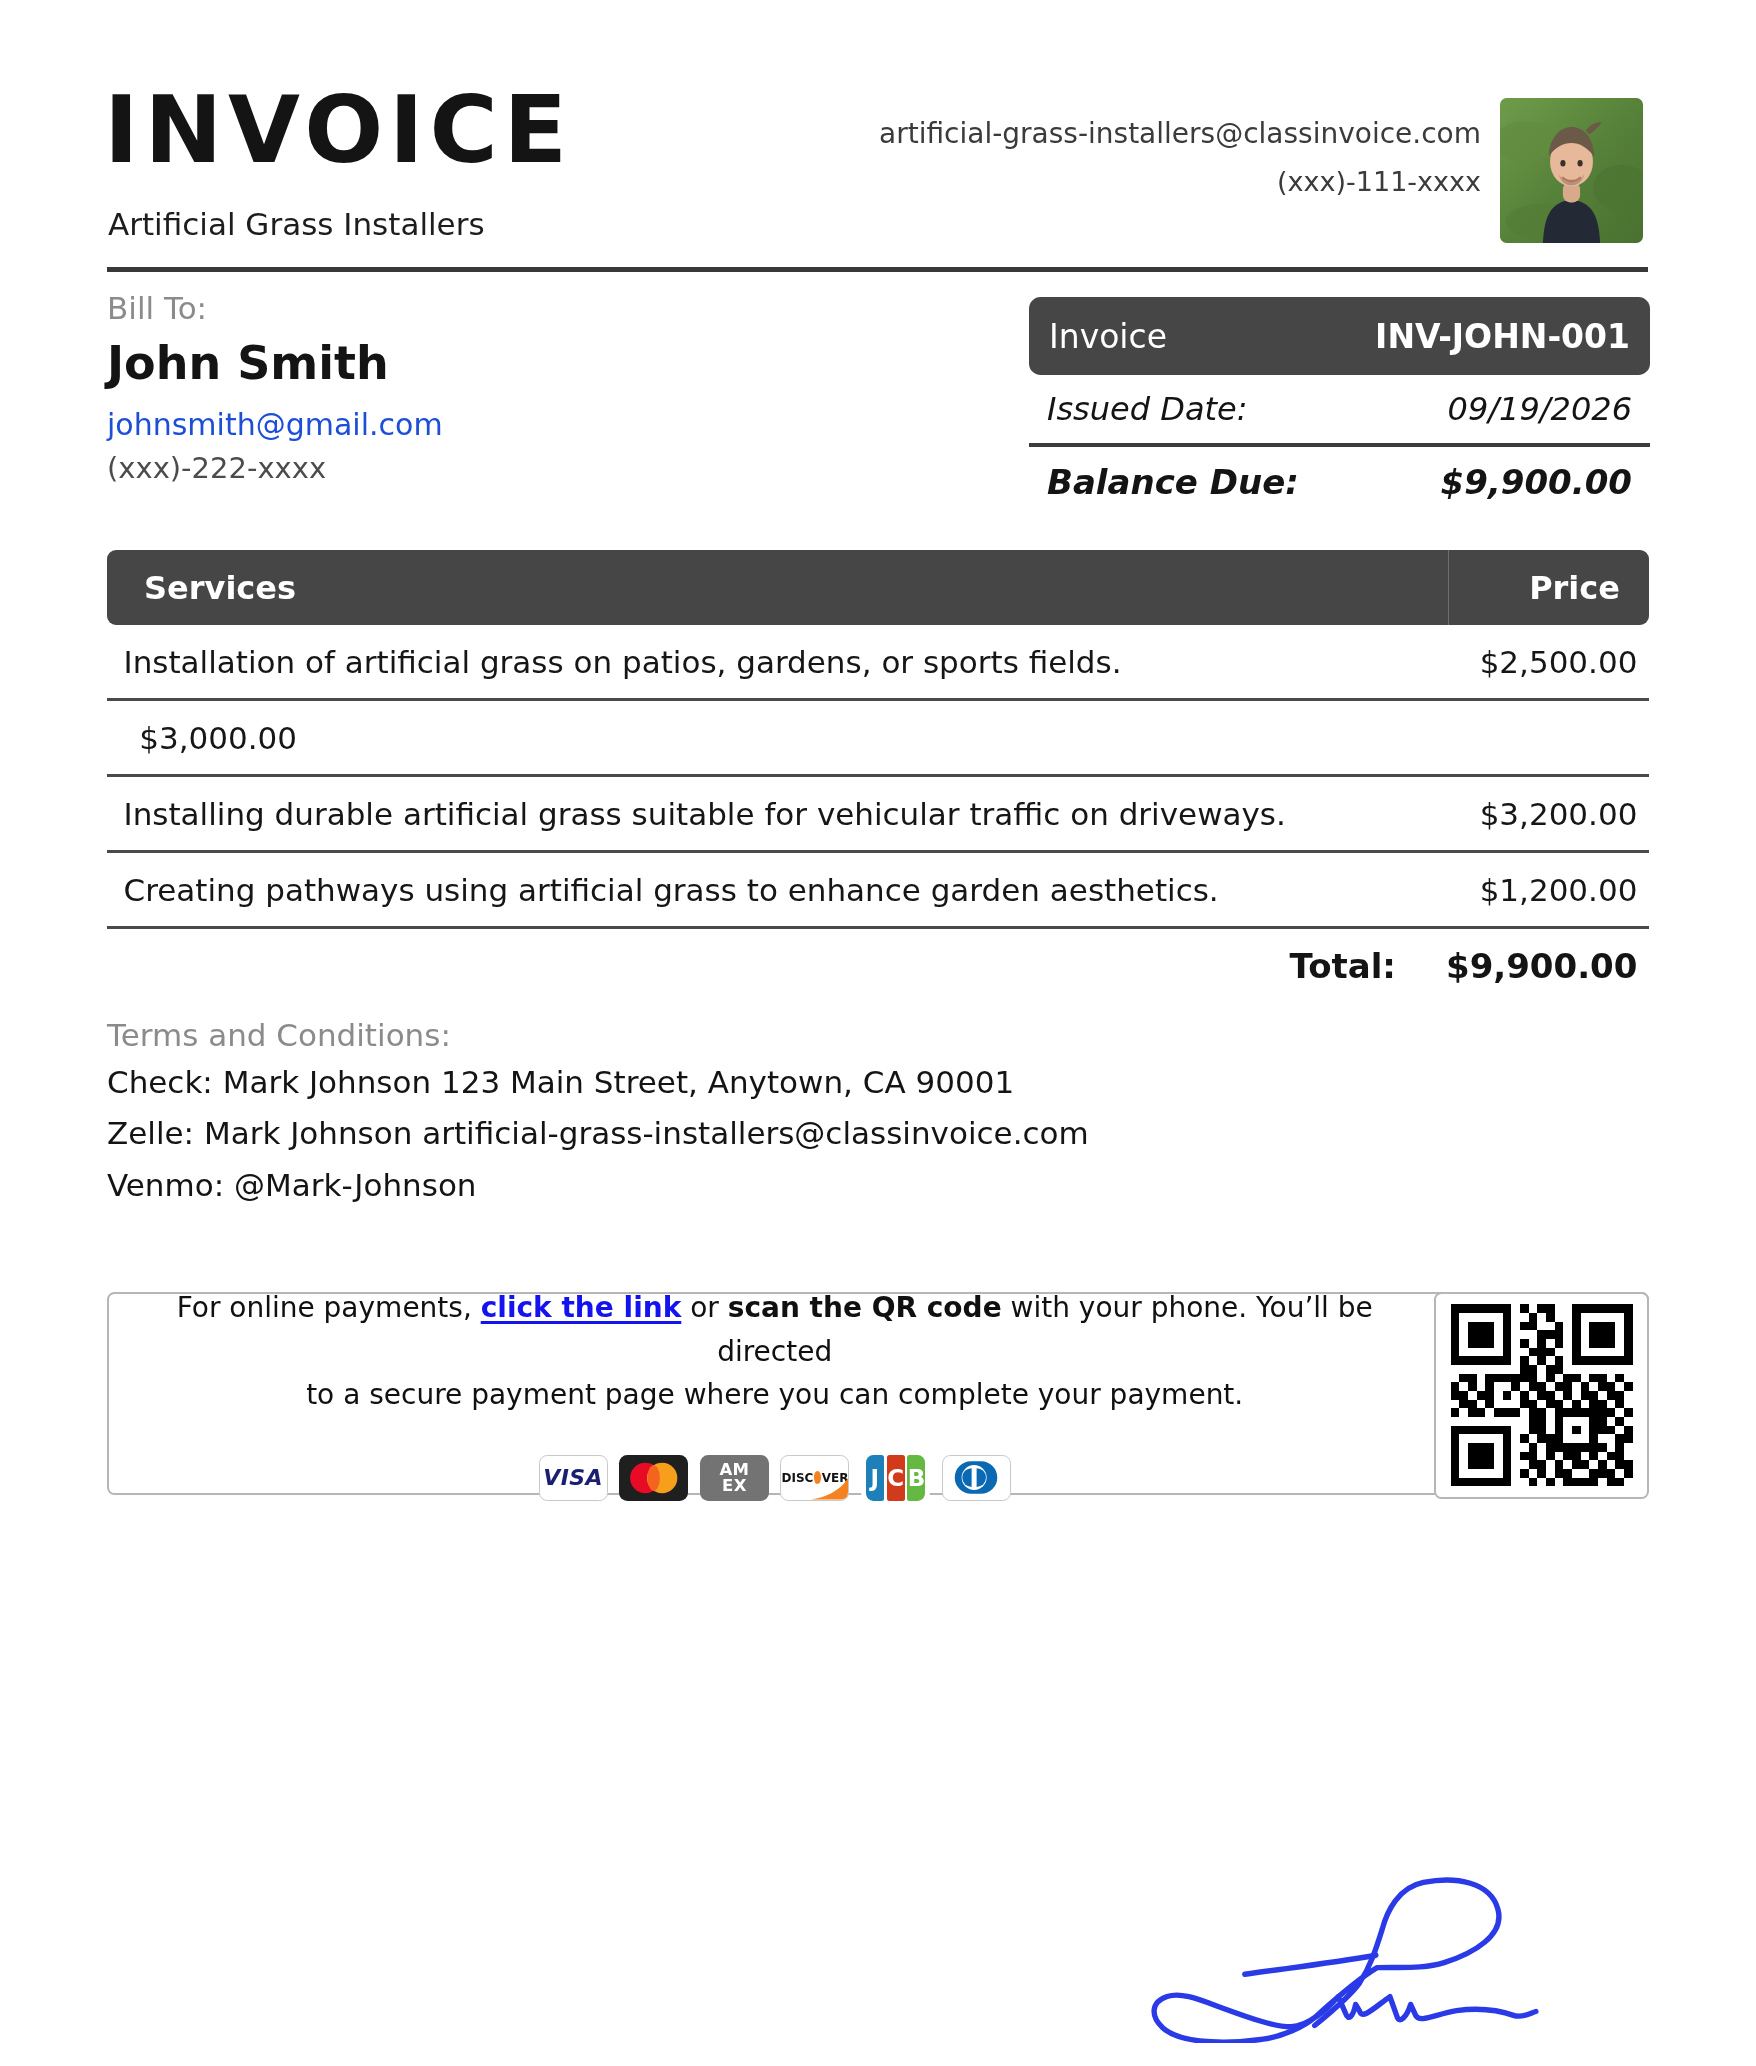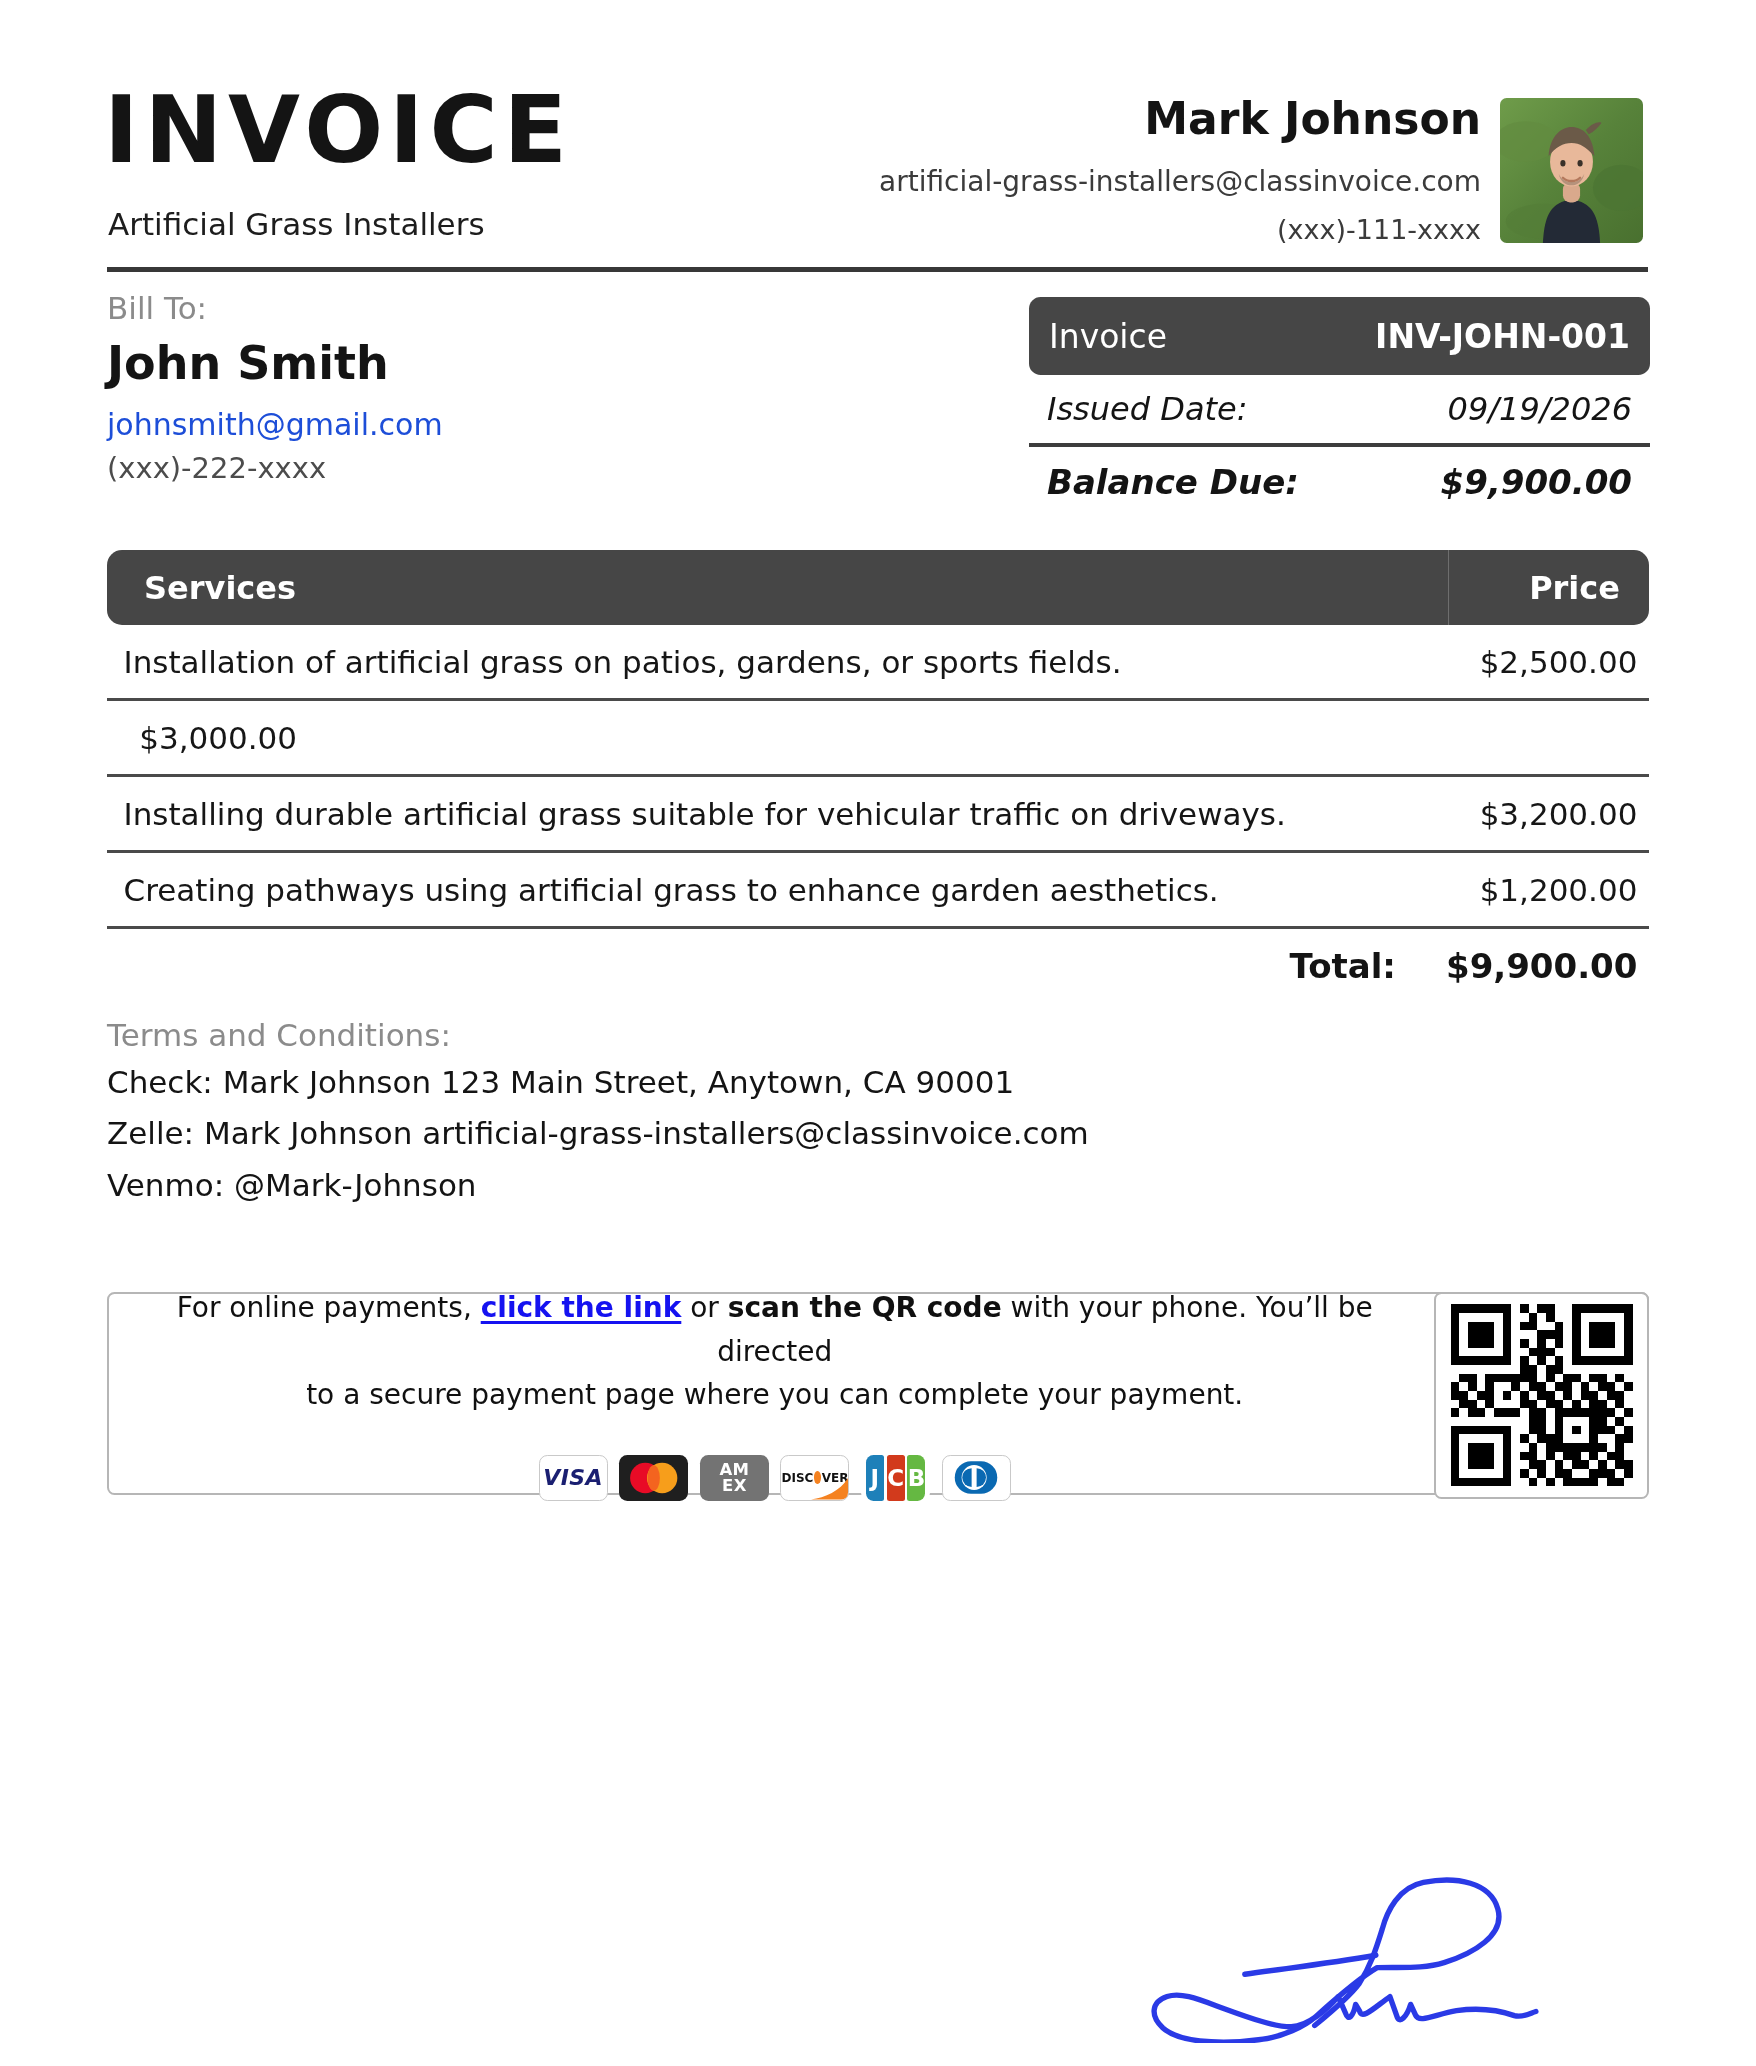--- a/index.html
+++ b/index.html
@@ -29,21 +29,21 @@
   .meta-head{height:78px;background:#464646;border-radius:11.6px;display:flex;align-items:center;
              justify-content:space-between;padding:0 20px;box-sizing:border-box;color:#fff;font-size:33px;}
   .meta-num{font-weight:bold;}
   .meta-row{height:68px;display:flex;align-items:center;justify-content:space-between;
             padding:2px 18px;box-sizing:border-box;font-size:32px;color:#141414;font-style:italic;}
   .meta-div{height:3.7px;background:#3d3d3d;}
   .meta-row.bold{height:71px;font-size:34px;font-weight:bold;}
 
   
   .svc-table{left:107px;top:550px;width:1542px;}
-  .svc-head{height:75px;background:#464646;border-radius:15px;display:flex;color:#fff;font-size:32px;font-weight:bold;}
+  .svc-head{height:75px;background:#464646;border-radius:9px;display:flex;color:#fff;font-size:32px;font-weight:bold;}
   .svc-head .svc-h{flex:1;display:flex;align-items:center;padding-left:37px;}
   .svc-head .prc-h{width:201px;box-sizing:border-box;border-left:1.2px solid #6e6e6e;display:flex;
                    align-items:center;justify-content:flex-end;padding-right:29px;}
   .svc-row{height:73px;border-bottom:3.7px solid #4a4a4a;display:flex;align-items:center;font-size:31px;color:#161616;}
   .svc-row .svc{flex:1;padding-left:16.5px;}
   .svc-row .prc{width:190px;text-align:right;padding-right:11.6px;}
   .svc-total{height:74px;display:flex;align-items:center;justify-content:flex-end;gap:50px;
              padding-right:11.6px;font-size:34px;font-weight:bold;color:#141414;}
 
   
@@ -88,21 +88,20 @@
 </style>
 </head>
 <body>
 
 <div class="page">
 
   <div class="abs invoice-title">INVOICE</div>
   <div class="abs invoice-subtitle">Artificial Grass Installers</div>
 
   <div class="abs contact-block">
-    <div class="contact-name">Mark Johnson</div>
     <div class="contact-email">artificial-grass-installers@classinvoice.com</div>
     <div class="contact-phone">(xxx)-111-xxxx</div>
   </div>
 
   <div class="abs profile-photo">
     <svg viewBox="0 0 100 100" preserveAspectRatio="none">
       <defs>
         <linearGradient id="grassbg" x1="0" y1="0" x2="1" y2="1">
           <stop offset="0" stop-color="#6f9c4a"></stop>
             <stop offset="0.5" stop-color="#57823a"></stop>

